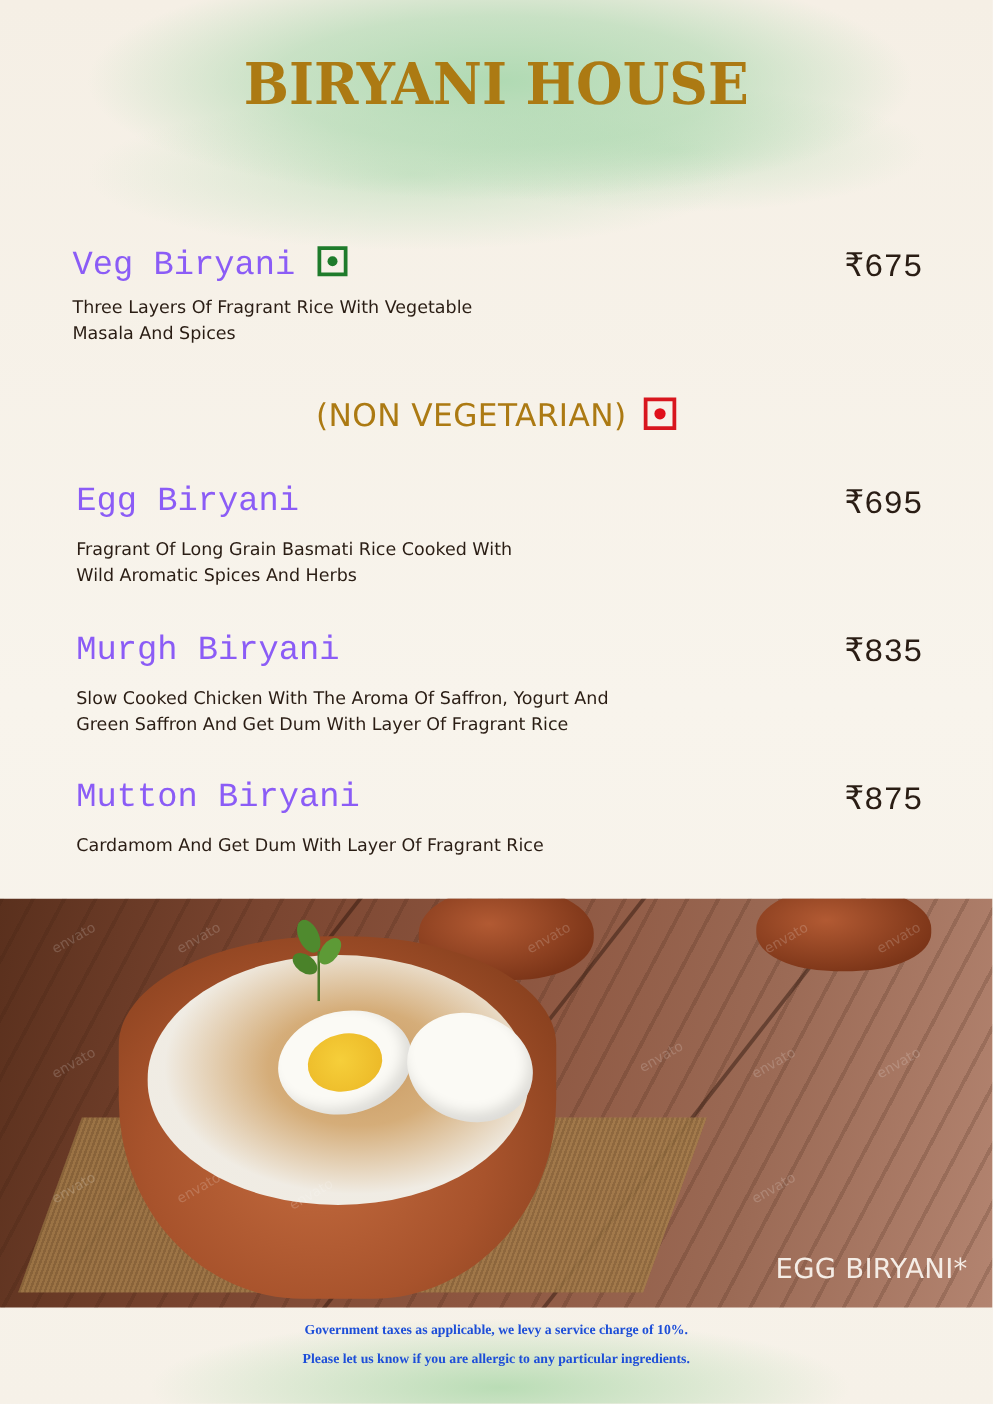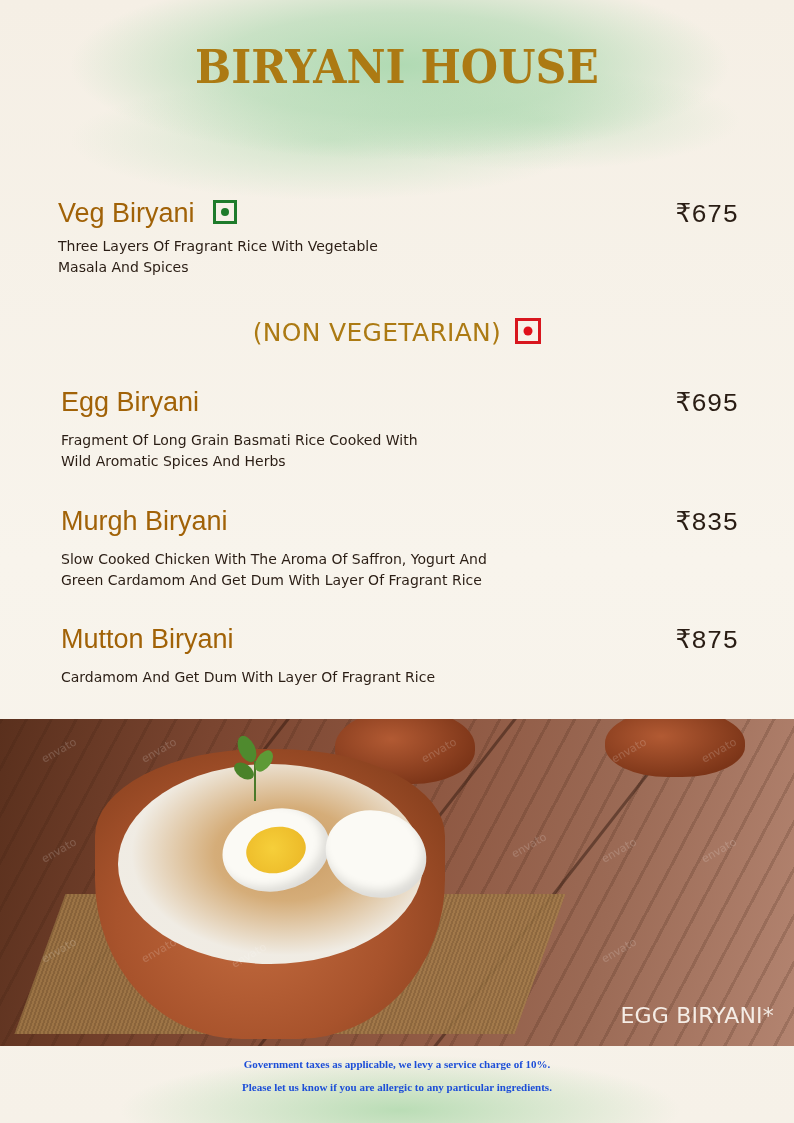--- a/index.html
+++ b/index.html
@@ -25,23 +25,23 @@
       font-family: "DejaVu Serif", serif;
       font-weight: bold;
       font-size: 46px;
       letter-spacing: 0px;
       color: #ac7a13;
       transform: scaleX(0.93);
     }
     .item { position: absolute; left: 0; right: 0; }
     .item-name {
       position: absolute; left: 58px; top: 0;
-      font-family: Liberation Sans, sans-serif;
+      font-family: Liberation Mono, monospace;
       font-size: 27px;
-      color: #a16207;
+      color: #8b5cf6;
       white-space: nowrap;
     }
     .item-price {
       position: absolute; right: 56px; top: 0;
       font-family: Liberation Mono, monospace;
       font-size: 26px;
       color: #2a1d14;
     }
     .item-desc {
       position: absolute; left: 58px;
@@ -167,31 +167,31 @@
 </div>
 
 <div class="section-heading">
   <span>(NON VEGETARIAN)</span><span class="nonveg-mark"></span>
 </div>
 
 <div class="item" style="top:387px;">
   <div class="item-name" style="left:61px;">Egg Biryani</div>
   <div class="item-price">₹695</div>
   <div class="item-desc" style="top:43px; left:61px;">
-    <div>Fragment Of Long Grain Basmati Rice Cooked With</div>
+    <div>Fragrant Of Long Grain Basmati Rice Cooked With</div>
     <div>Wild Aromatic Spices And Herbs</div>
   </div>
 </div>
 
 <div class="item" style="top:506px;">
   <div class="item-name" style="left:61px;">Murgh Biryani</div>
   <div class="item-price">₹835</div>
   <div class="item-desc" style="top:43px; left:61px;">
     <div>Slow Cooked Chicken With The Aroma Of Saffron, Yogurt And</div>
-    <div>Green Cardamom And Get Dum With Layer Of Fragrant Rice</div>
+    <div>Green Saffron And Get Dum With Layer Of Fragrant Rice</div>
   </div>
 </div>
 
 <div class="item" style="top:624px;">
   <div class="item-name" style="left:61px;">Mutton Biryani</div>
   <div class="item-price">₹875</div>
   <div class="item-desc" style="top:43px; left:61px;">
     <div>Cardamom And Get Dum With Layer Of Fragrant Rice</div>
   </div>
 </div>

